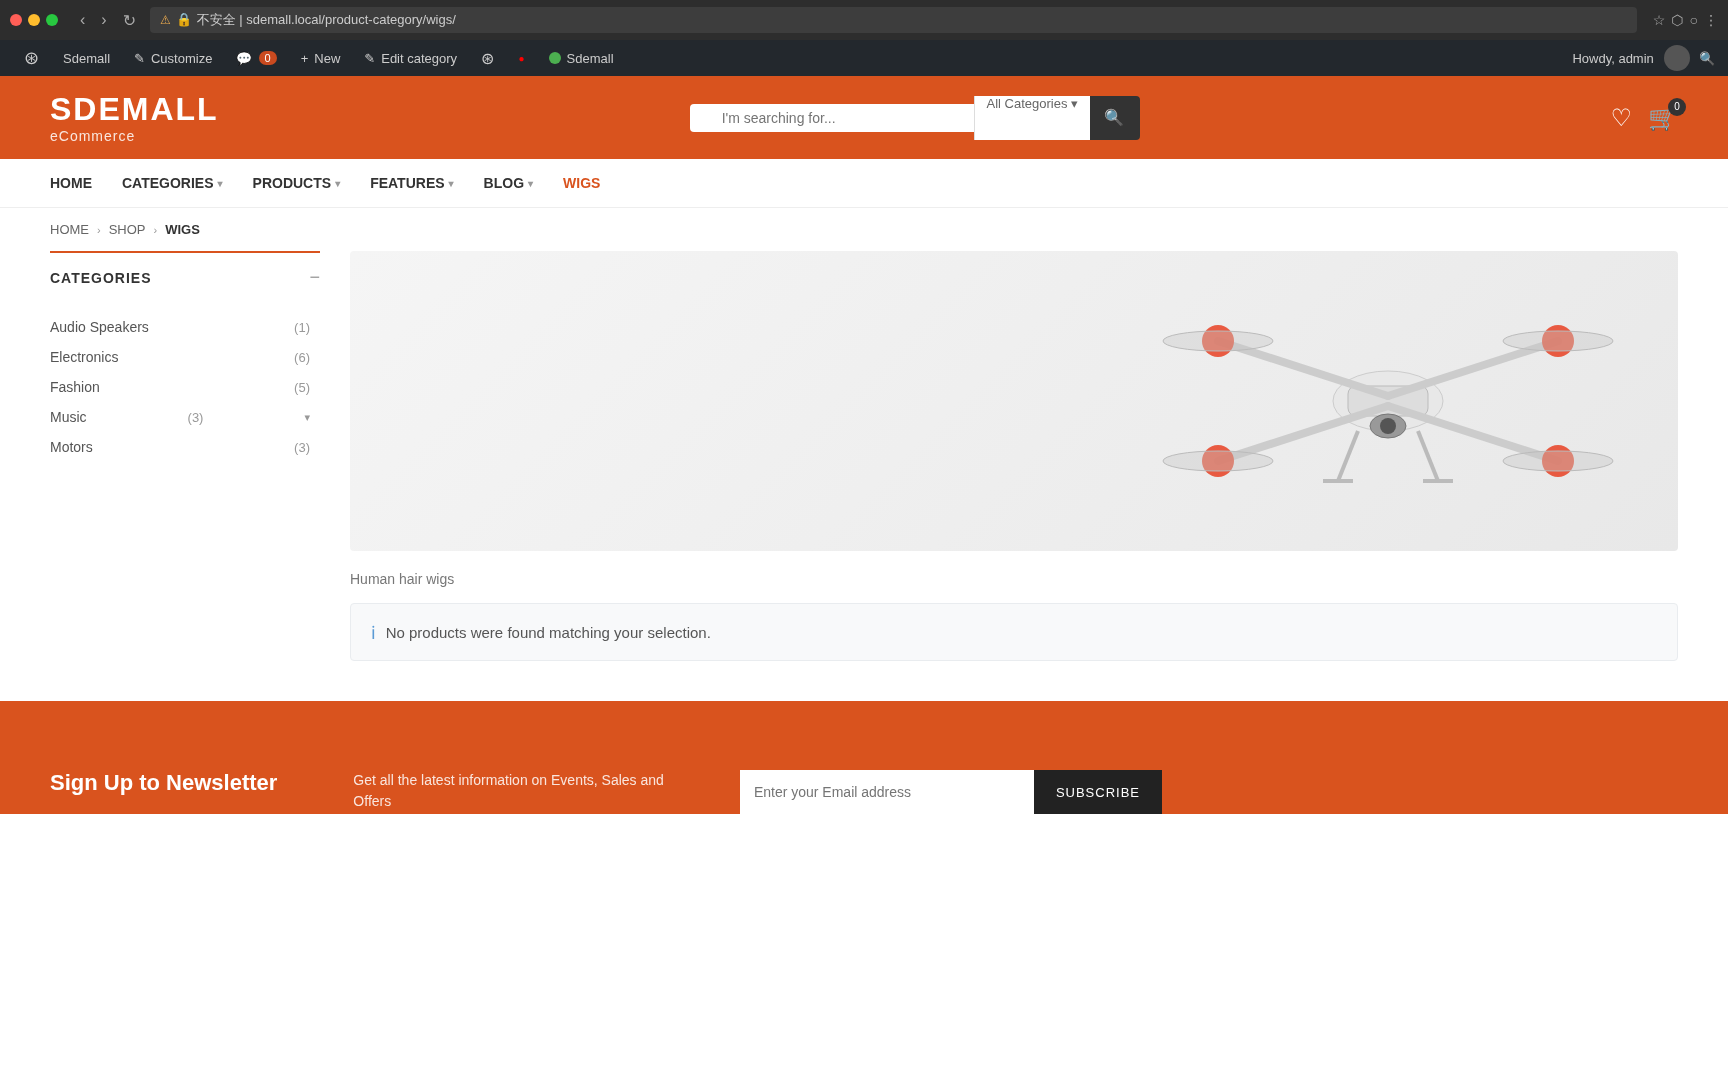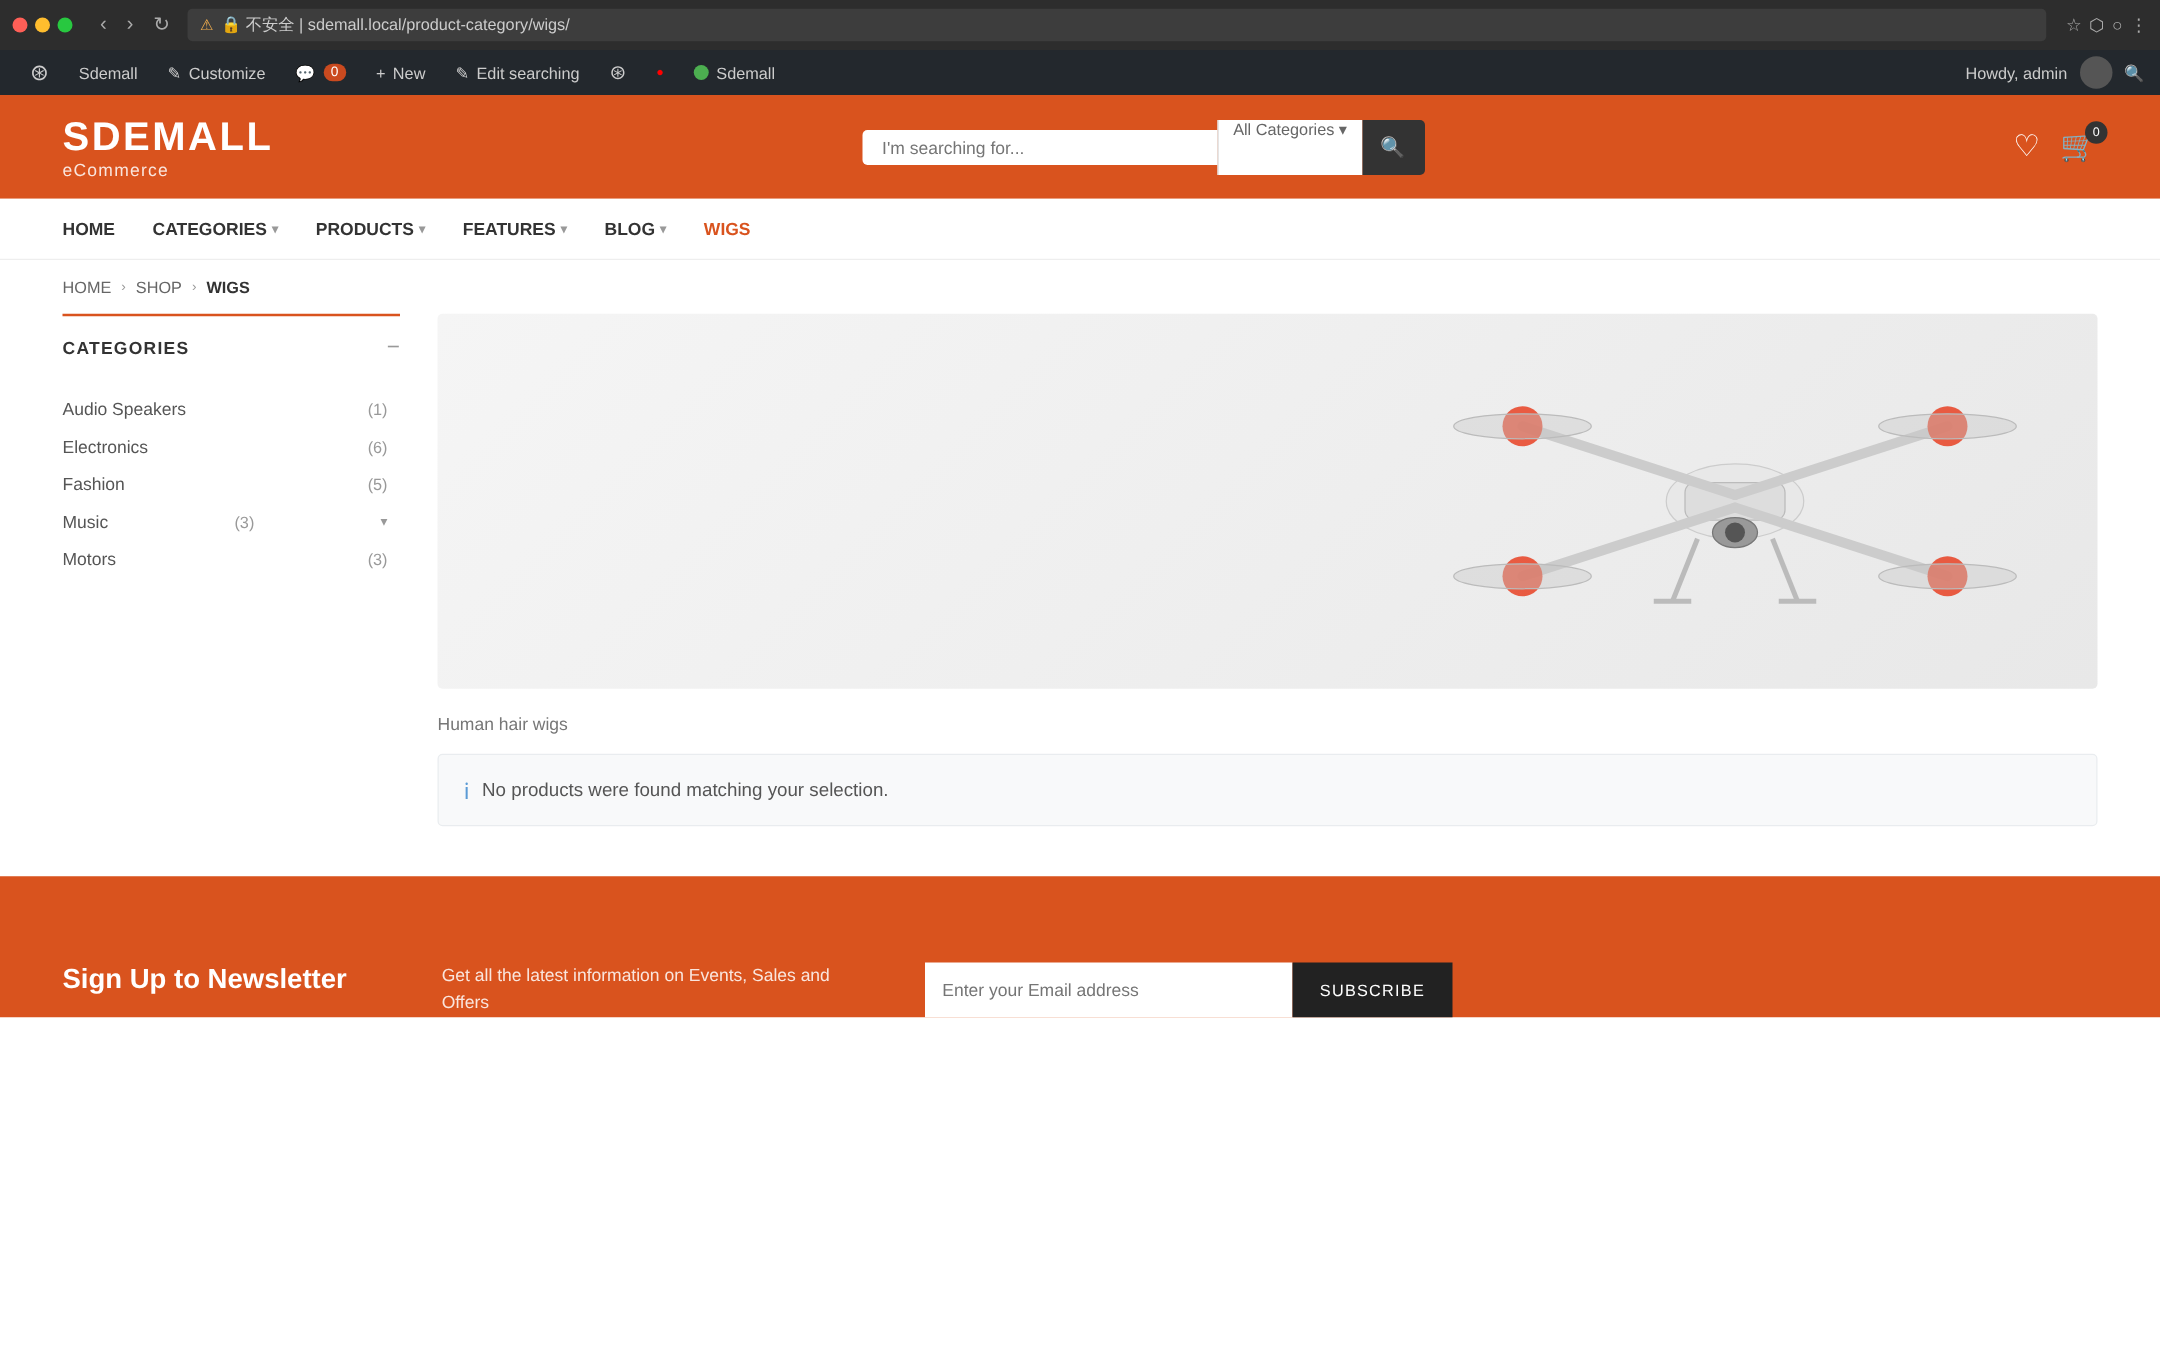--- a/index.html
+++ b/index.html
@@ -26,21 +26,21 @@
     .wp-admin-badge { background: #ca4a1f; color: #fff; border-radius: 10px; padding: 1px 6px; font-size: 11px; }
     .wp-admin-bar-right { margin-left: auto; color: #ccc; font-size: 13px; display: flex; align-items: center; gap: 10px; }
     .wp-circle { width: 26px; height: 26px; border-radius: 50%; background: #555; display: inline-block; }
 
     
     .site-header { background: #d9531e; padding: 15px 50px; display: flex; align-items: center; justify-content: space-between; }
     .site-logo { color: #fff; }
     .site-logo-title { font-size: 32px; font-weight: 900; letter-spacing: 2px; }
     .site-logo-sub { font-size: 14px; color: rgba(255,255,255,0.85); letter-spacing: 1px; }
     .search-bar { display: flex; align-items: center; flex: 1; max-width: 450px; margin: 0 40px; }
-    .search-input { flex: 1; height: 28px; border: none; padding: 0 16px; font-size: 14px; color: #999; border-radius: 4px 0 0 4px; outline: none; }
+    .search-input { flex: 1; height: 28px; border: none; padding: 0 32px; font-size: 14px; color: #999; border-radius: 4px 0 0 4px; outline: none; }
     .search-category { height: 44px; border: none; border-left: 1px solid #ddd; padding: 0 12px; background: #fff; color: #666; font-size: 13px; cursor: pointer; white-space: nowrap; }
     .search-btn { background: #333; width: 50px; height: 44px; border: none; cursor: pointer; display: flex; align-items: center; justify-content: center; border-radius: 0 4px 4px 0; }
     .search-btn .icon { color: #fff; font-size: 16px; }
     .header-icons { display: flex; gap: 16px; align-items: center; }
     .header-icon-btn { color: #fff; font-size: 24px; cursor: pointer; position: relative; }
     .cart-badge { position: absolute; top: -6px; right: -8px; background: #333; color: #fff; border-radius: 50%; width: 18px; height: 18px; font-size: 10px; display: flex; align-items: center; justify-content: center; }
 
     
     .main-nav { border-bottom: 1px solid #eee; padding: 0 50px; display: flex; align-items: center; gap: 30px; background: #fff; }
     .nav-item { color: #333; font-size: 14px; font-weight: 600; padding: 16px 0; cursor: pointer; text-decoration: none; display: flex; align-items: center; gap: 4px; }
@@ -130,21 +130,21 @@
   <div class="wp-admin-item">
     <span>💬</span>
     <span class="wp-admin-badge">0</span>
   </div>
   <div class="wp-admin-item">
     <span>+</span>
     <span>New</span>
   </div>
   <div class="wp-admin-item">
     <span>✎</span>
-    <span>Edit searching</span>
+    <span>Edit category</span>
   </div>
   <div class="wp-admin-item">
     <span style="font-size:16px;">⊛</span>
   </div>
   <div class="wp-admin-item">
     <span style="color:#f00; font-size:10px;">●</span>
   </div>
   <div class="wp-admin-item">
     <span style="width:12px;height:12px;border-radius:50%;background:#4CAF50;display:inline-block;"></span>
     <span>Sdemall</span>

